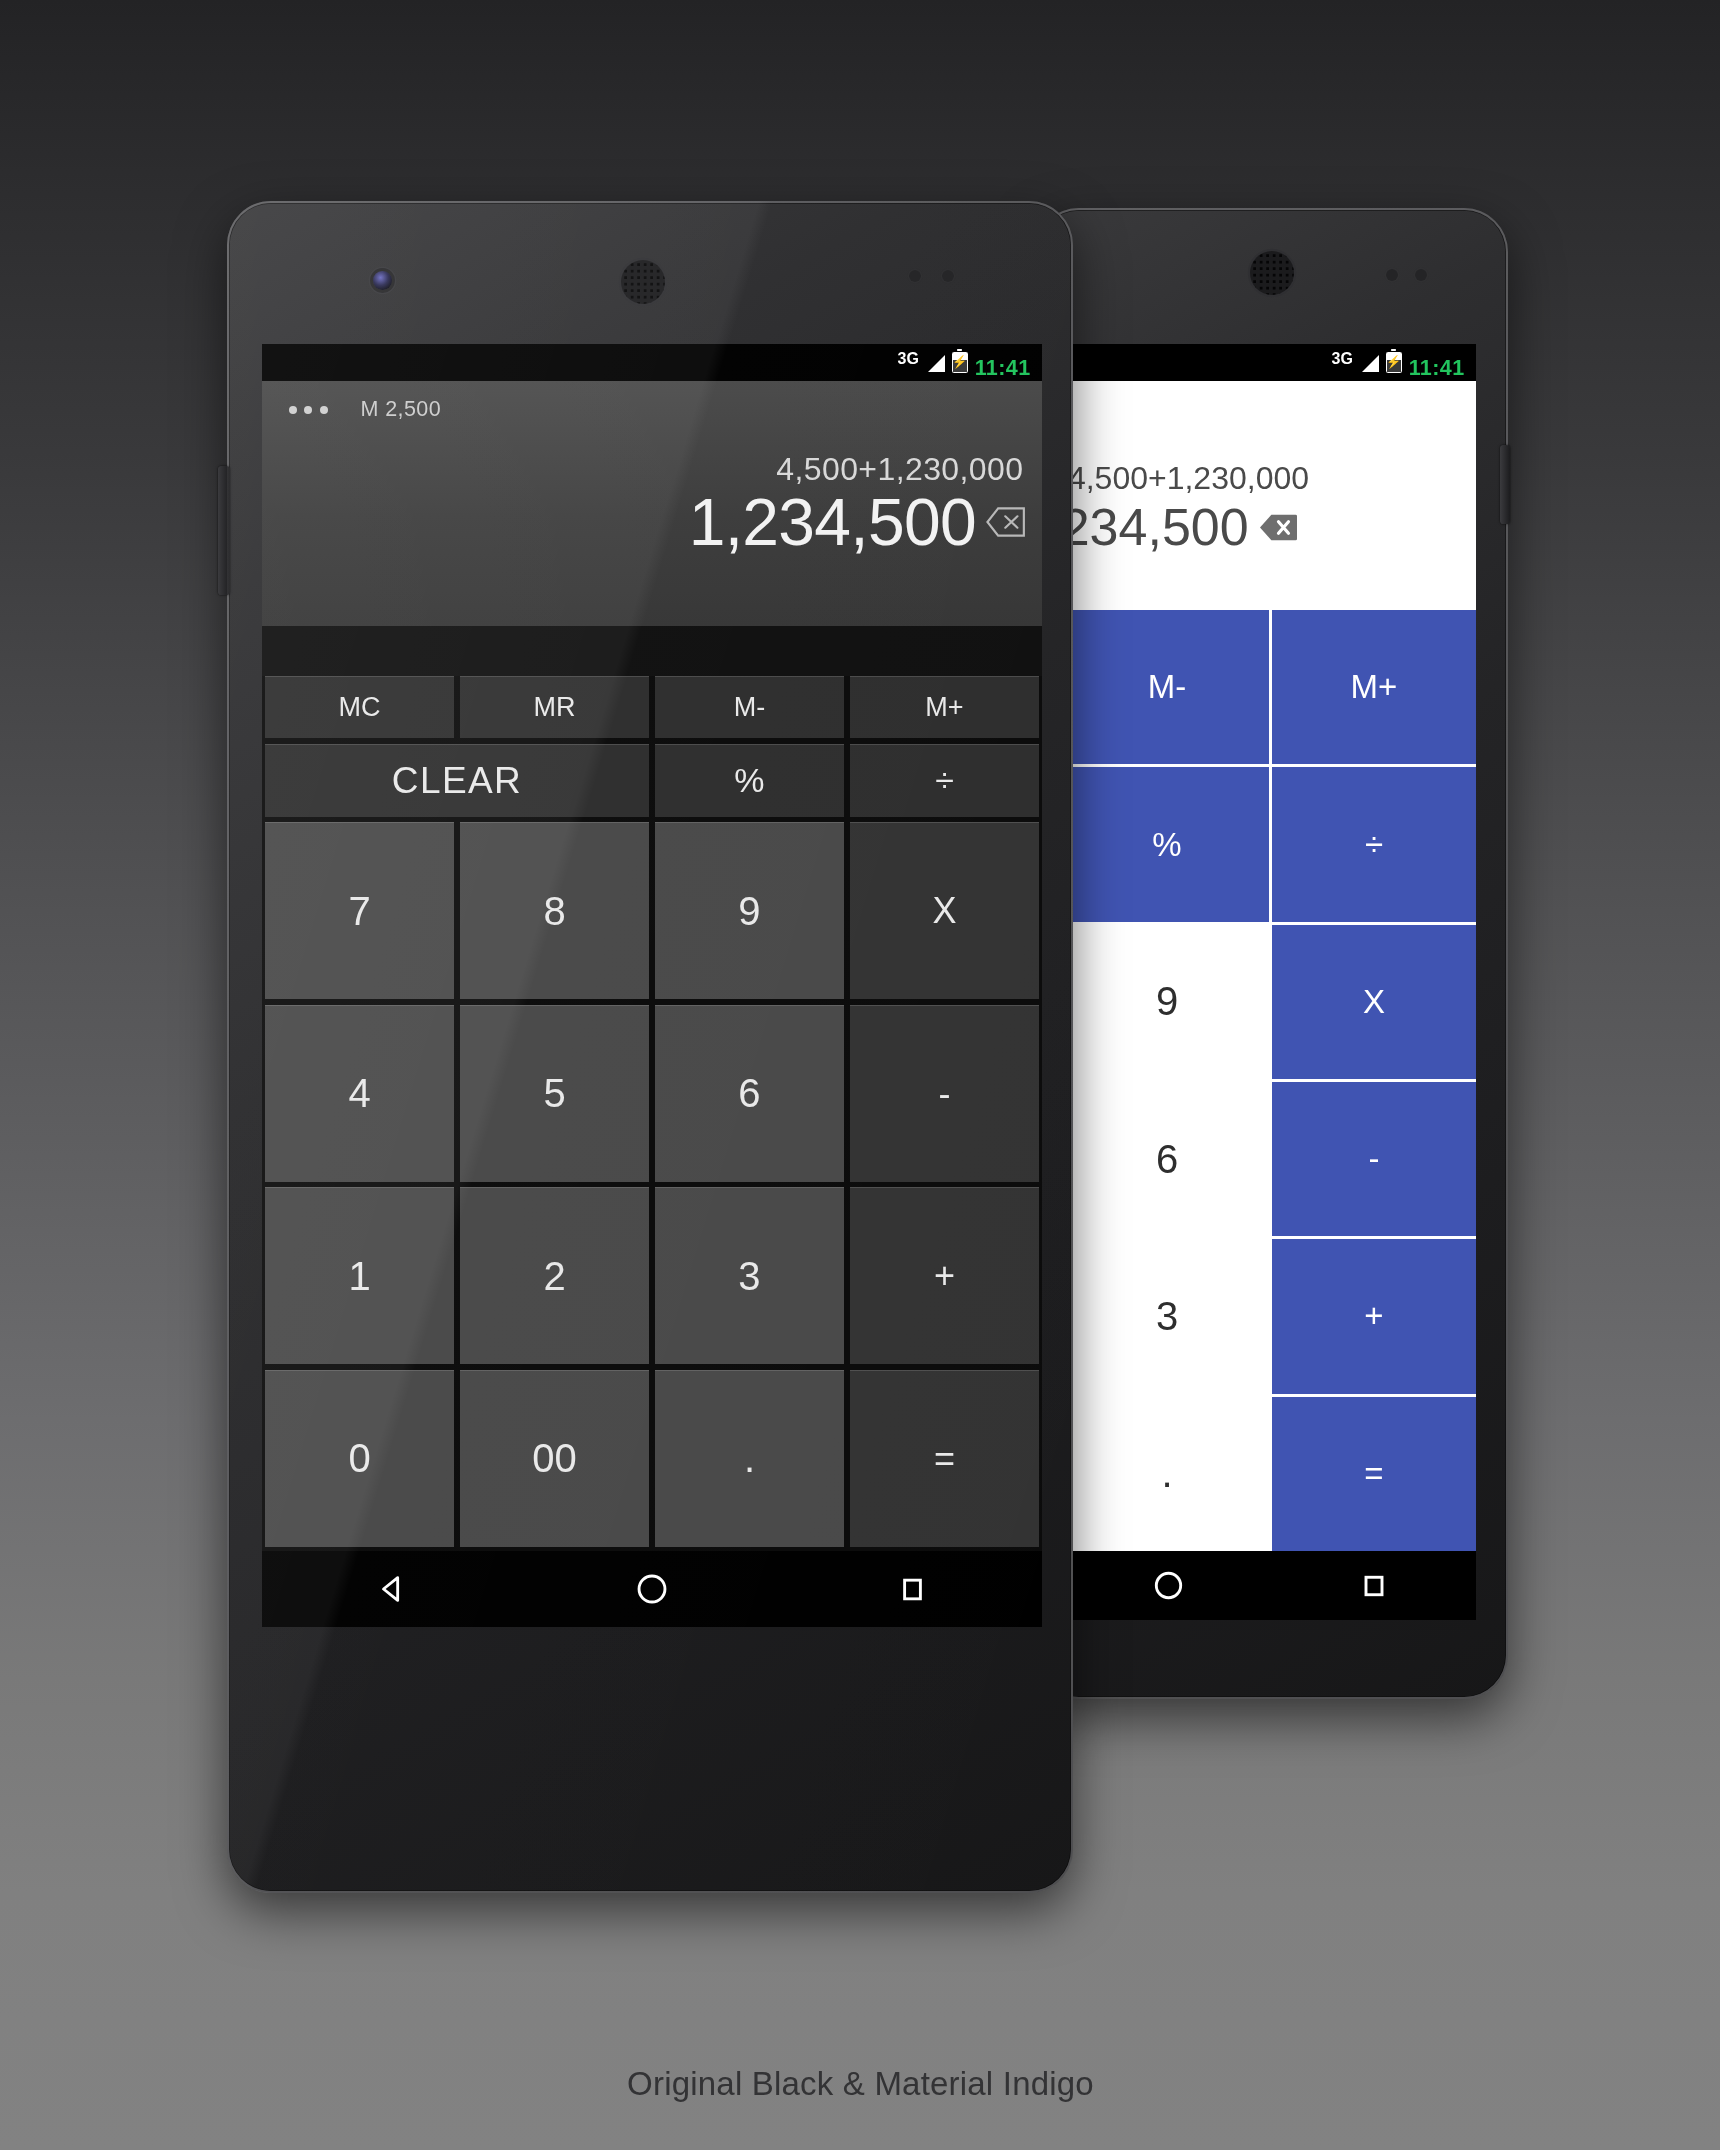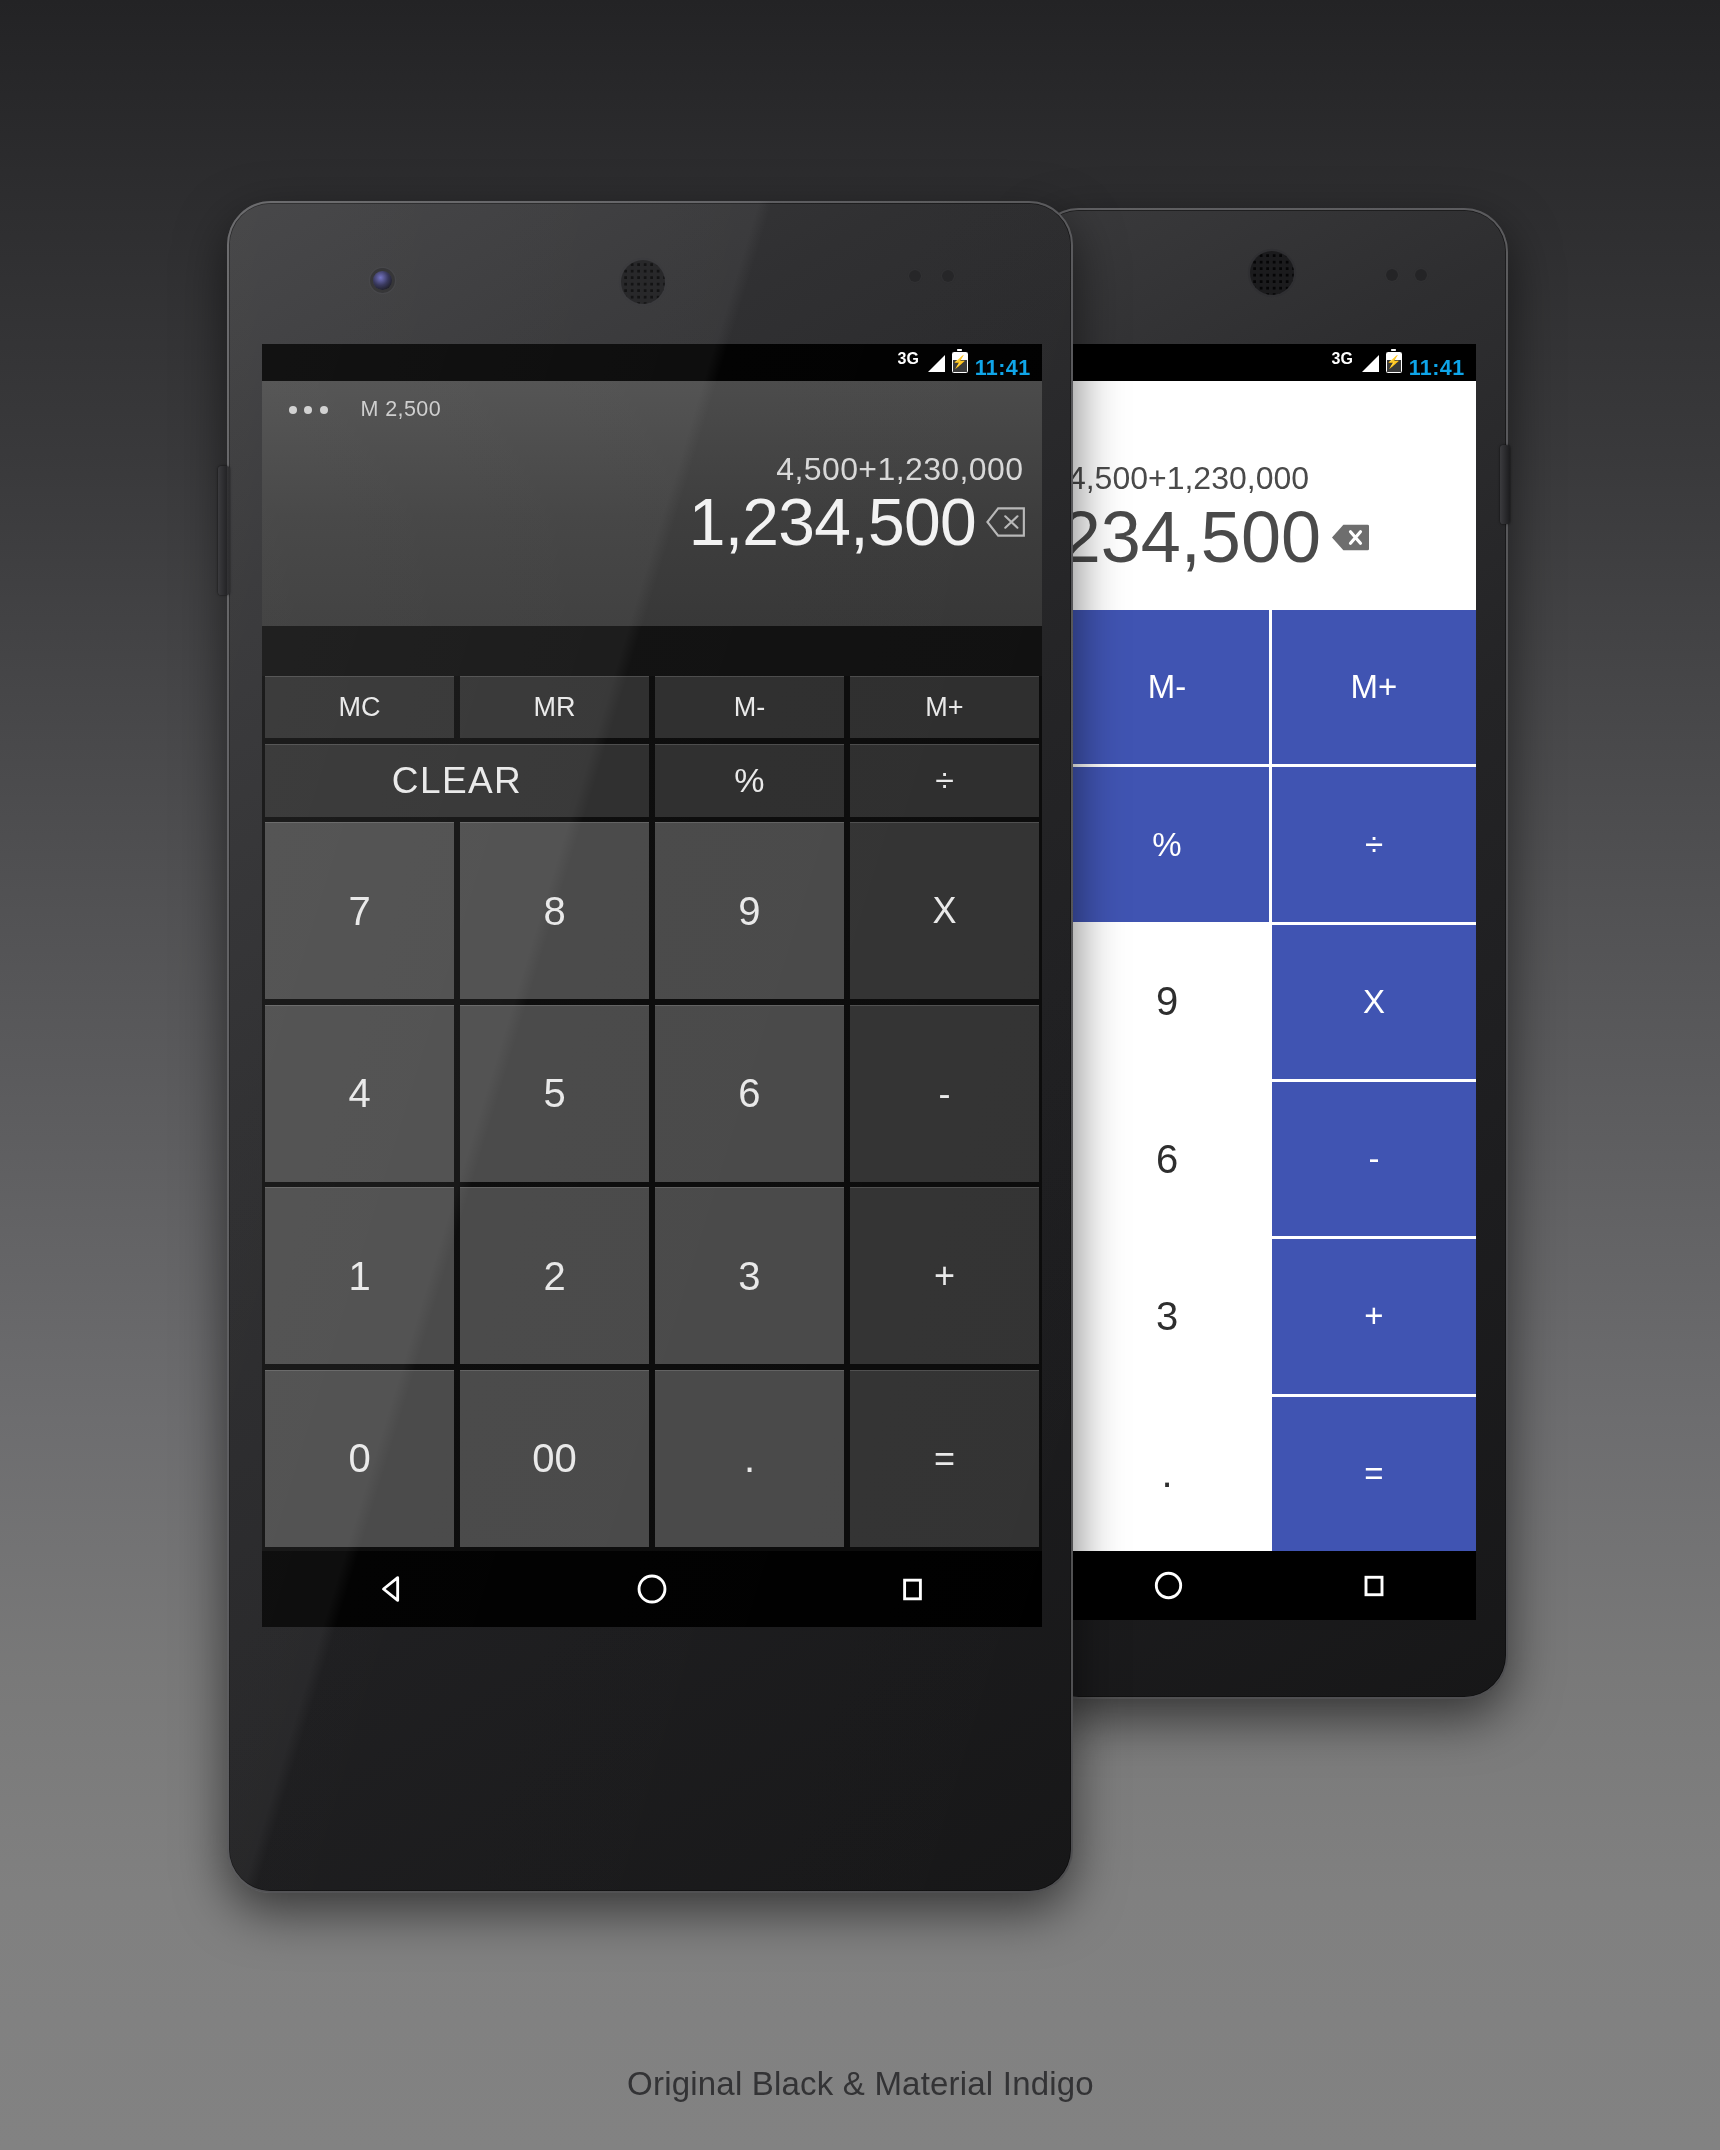--- a/index.html
+++ b/index.html
@@ -64,21 +64,21 @@
              padding-right:11.5px;box-sizing:border-box;gap:7.2px;}
   .sb-3g{color:#fff;font-size:16px;font-weight:bold;line-height:1;transform:translateY(-3.6px);}
   .sig{width:18.6px;height:18.6px;position:relative;}
   .sig i{position:absolute;right:0;bottom:0;width:0;height:0;border-style:solid;
          border-width:0 0 17px 17px;border-color:transparent transparent #fff transparent;}
   .batt{width:13.6px;height:19.4px;border:1.8px solid #fff;border-radius:1.4px;position:relative;
         background:linear-gradient(180deg,#fff 0%,#fff 38%,#3a3a3a 38%,#3a3a3a 100%);}
   .batt:before{content:"";position:absolute;left:3.6px;top:-4.3px;width:5.7px;height:2.9px;background:#fff;border-radius:0.7px;}
   .batt-bolt{position:absolute;left:50%;top:50%;transform:translate(-50%,-50%);
              color:#bdbdbd;font-size:12.2px;line-height:1;font-weight:bold;}
-  .sb-clock{color:#0ea5e9;font-size:21.5px;font-weight:bold;letter-spacing:0.4px;margin-top:12px;}
+  .sb-clock{color:#22c55e;font-size:21.5px;font-weight:bold;letter-spacing:0.4px;margin-top:12px;}
 
   
   .dark-app{background:#0b0b0b;width:100%;height:100%;display:flex;flex-direction:column;}
   .dark-display{background:linear-gradient(180deg,#4a4a4a 0%,#3c3c3c 55%,#363636 100%);
     height:245px;position:relative;box-sizing:border-box;padding:0 18.6px;}
   .memrow{display:flex;align-items:center;gap:33px;padding-top:16px;}
   .dots{display:flex;gap:7.2px;padding-left:8.6px;}
   .dots span{width:8px;height:8px;border-radius:50%;background:#cfcfcf;display:block;}
   .memtxt{color:#cccccc;font-size:21.5px;letter-spacing:0.4px;}
   .expr{position:absolute;right:18.6px;top:70px;color:#d8d8d8;font-size:32px;font-weight:300;letter-spacing:0.4px;}
@@ -99,21 +99,21 @@
   .k-clear{background:#2e2e2e;font-size:37px;letter-spacing:1.4px;grid-column:span 2;}
   .k-fn{background:#2e2e2e;font-size:34px;}
   .k-num{background:#494949;font-size:40px;}
   .k-op{background:#333333;font-size:36px;}
 
   
   .light-app{background:#fff;width:100%;height:100%;display:flex;flex-direction:column;}
   .light-display{background:#fff;height:229px;position:relative;}
   .l-expr{position:absolute;left:2.9px;top:79px;color:#4a4a4a;font-size:32px;font-weight:300;white-space:nowrap;}
   .l-resrow{position:absolute;left:-4.3px;top:120px;display:flex;align-items:center;gap:11.5px;}
-  .l-result{color:#4a4a4a;font-size:72px;font-weight:300;line-height:1;white-space:nowrap;}
+  .l-result{color:#4a4a4a;font-size:52px;font-weight:300;line-height:1;white-space:nowrap;}
   .bsp-filled{width:37px;height:29px;position:relative;flex:none;}
   .light-pad{flex:1;display:grid;grid-template-columns:1fr 1fr;grid-auto-rows:1fr;gap:2.9px;background:#fff;}
   .lk{display:flex;align-items:center;justify-content:center;user-select:none;}
   .lk-ind{background:#4054b2;color:#fff;font-size:33px;font-weight:400;}
   .lk-num{background:#fff;color:#2e2e2e;font-size:40px;font-weight:400;}
 
   
   .navbar{background:#000;display:flex;align-items:center;justify-content:space-around;}
   .navL{height:76px;}
   .navR{height:69px;}

